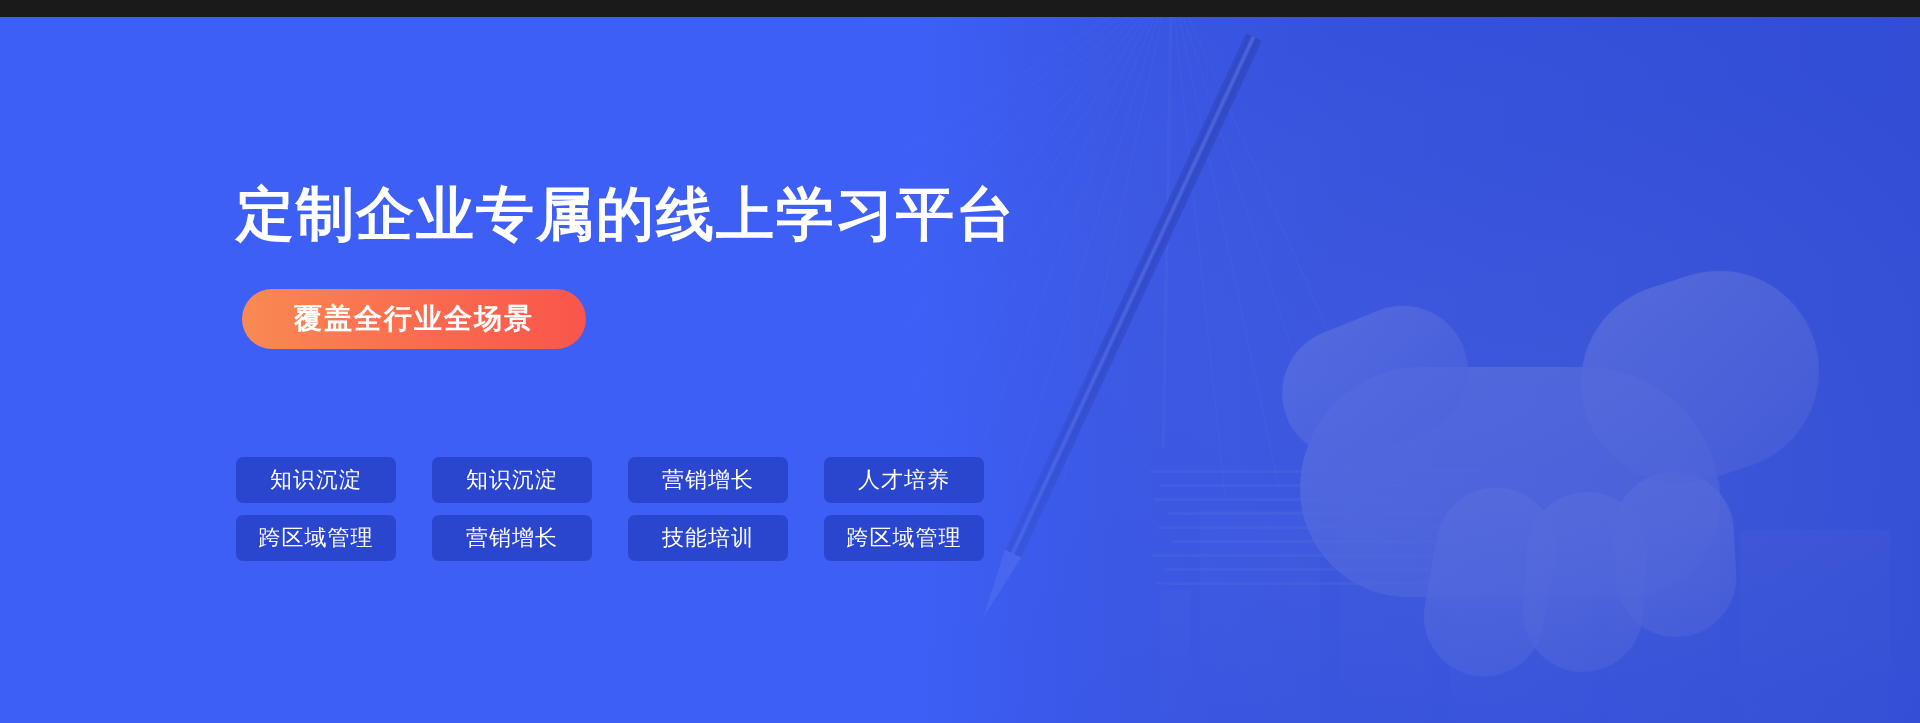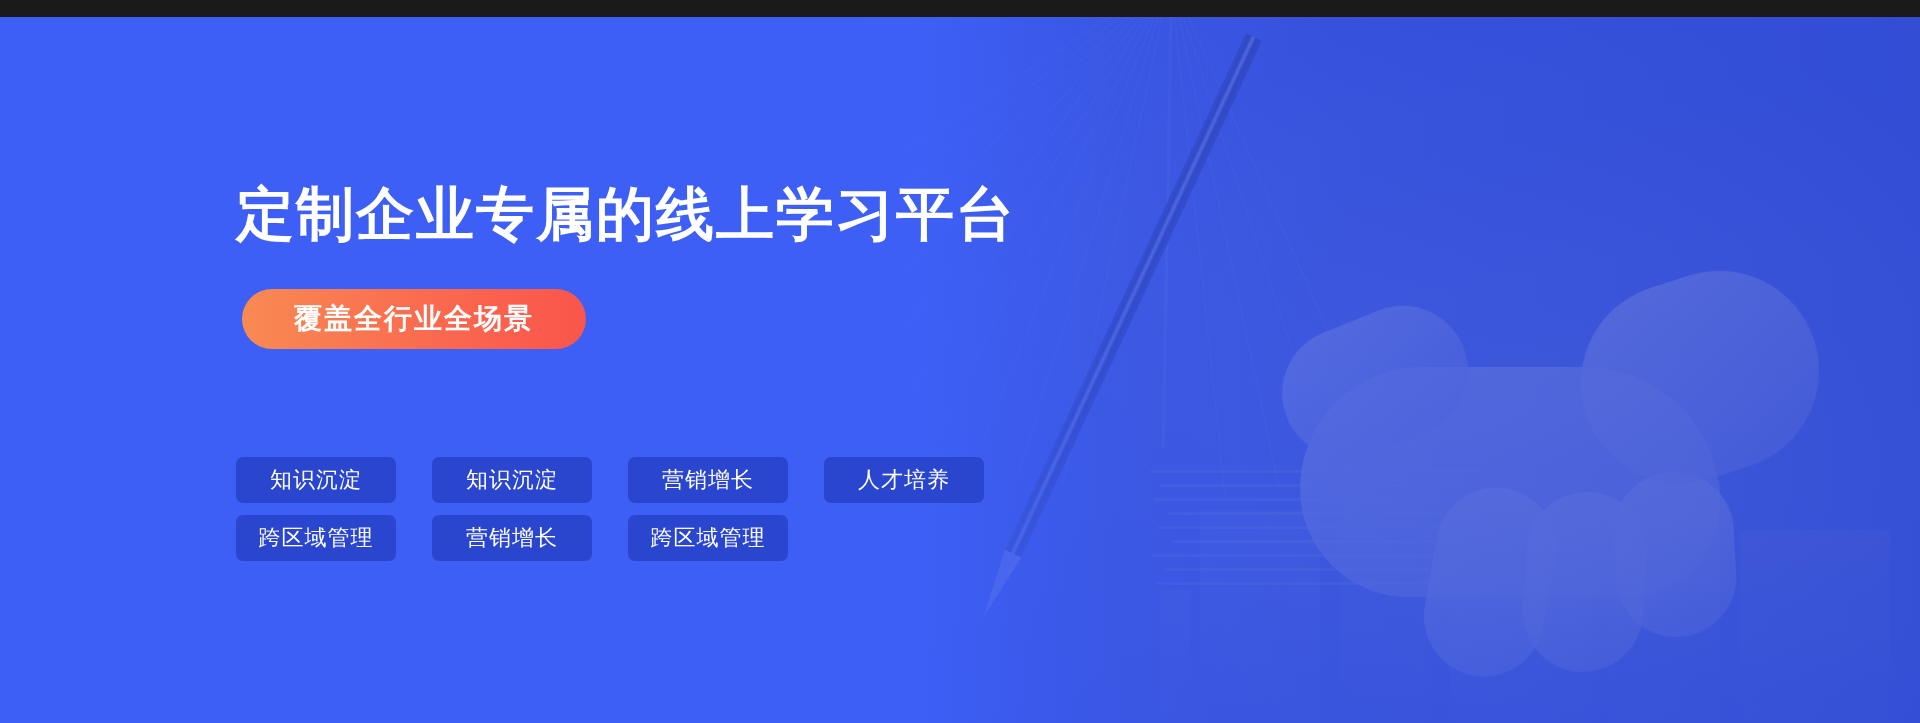--- a/index.html
+++ b/index.html
@@ -283,17 +283,18 @@
 
     <div class="badge">覆盖全行业全场景</div>
 
     <div class="tags">
       <div class="tag">知识沉淀</div>
       <div class="tag">知识沉淀</div>
       <div class="tag">营销增长</div>
       <div class="tag">人才培养</div>
       <div class="tag">跨区域管理</div>
       <div class="tag">营销增长</div>
+      <div class="tag">技能培训</div>
       <div class="tag">跨区域管理</div>
     </div>
 
   </div>
 </div>
 
 </body></html>

